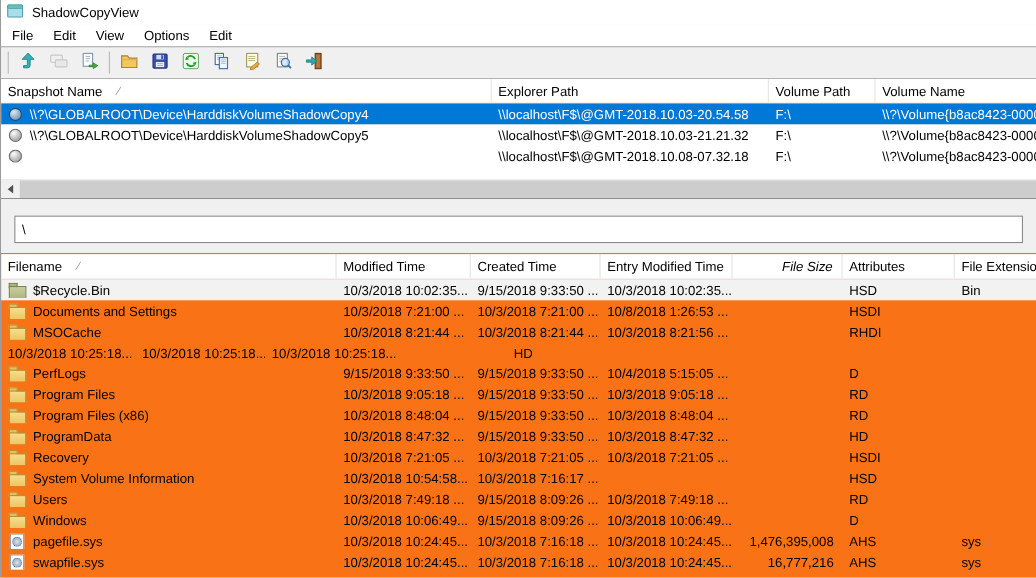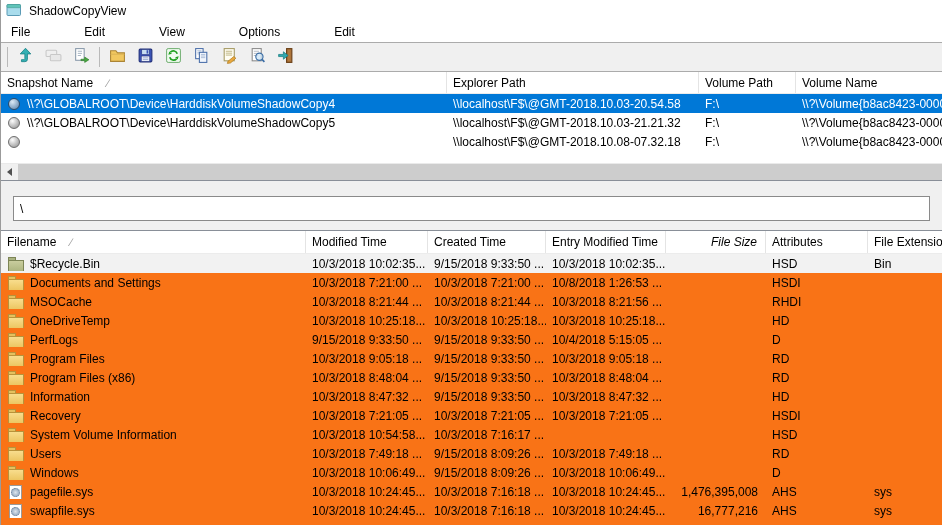--- a/index.html
+++ b/index.html
@@ -2,21 +2,21 @@
 <html><head>
 <meta charset="utf-8">
 <style>
   * { box-sizing: border-box; margin: 0; padding: 0; }
   html,body { width: 942px; height: 525px; overflow: hidden; }
   body { font-family: "Liberation Sans","DejaVu Sans",sans-serif; font-size: 12px; color:#000; background:#f0f0f0; }
   .window { width:100%; height:100%; display:flex; flex-direction:column; border-left:1px solid #9b9b9b; background:#f0f0f0; }
 
   
   .titlebar { height:22px; background:#fff; display:flex; align-items:center; padding-left:5px; gap:7px; flex:none; }
-  .menubar { height:20px; background:#fff; display:flex; align-items:flex-end; padding-left:1px; flex:none;gap:36px; }
+  .menubar { height:20px; background:#fff; display:flex; align-items:flex-end; padding-left:1px; flex:none; }
   .menu-item { padding:2px 9px 3px 9px; cursor:default; }
 
   
   .toolbar { height:30px; background:#f0f0f0; border-top:1px solid #ababab; border-bottom:1px solid #ababab;
              display:flex; align-items:center; padding-left:3px; gap:1px; flex:none; }
   .tbtn { width:27px; height:26px; display:flex; align-items:center; justify-content:center; border:1px solid transparent; }
   .tbtn.disabled { opacity:.55; filter:grayscale(60%); }
   .tsep { width:1px; height:20px; background:#b9b9b9; margin:0 3px; flex:none; }
 
   
@@ -282,24 +282,20 @@
             <span>MSOCache</span>
           </span>
     <span class="cell fc1">10/3/2018 8:21:44 ...</span>
     <span class="cell fc2">10/3/2018 8:21:44 ...</span>
     <span class="cell fc3">10/3/2018 8:21:56 ...</span>
     <span class="cell fc4 right"></span>
     <span class="cell fc5">RHDI</span>
     <span class="cell fc6"></span>
   </div>
         <div class="frow">
-    <span class="cell fc0 namecell">
-            <i class="fico icon-folder-yellow"></i>
-            <span>OneDriveTemp</span>
-          </span>
     <span class="cell fc1">10/3/2018 10:25:18...</span>
     <span class="cell fc2">10/3/2018 10:25:18...</span>
     <span class="cell fc3">10/3/2018 10:25:18...</span>
     <span class="cell fc4 right"></span>
     <span class="cell fc5">HD</span>
     <span class="cell fc6"></span>
   </div>
         <div class="frow">
     <span class="cell fc0 namecell">
             <i class="fico icon-folder-yellow"></i>
@@ -332,21 +328,21 @@
     <span class="cell fc1">10/3/2018 8:48:04 ...</span>
     <span class="cell fc2">9/15/2018 9:33:50 ...</span>
     <span class="cell fc3">10/3/2018 8:48:04 ...</span>
     <span class="cell fc4 right"></span>
     <span class="cell fc5">RD</span>
     <span class="cell fc6"></span>
   </div>
         <div class="frow">
     <span class="cell fc0 namecell">
             <i class="fico icon-folder-yellow"></i>
-            <span>Information</span>
+            <span>ProgramData</span>
           </span>
     <span class="cell fc1">10/3/2018 8:47:32 ...</span>
     <span class="cell fc2">9/15/2018 9:33:50 ...</span>
     <span class="cell fc3">10/3/2018 8:47:32 ...</span>
     <span class="cell fc4 right"></span>
     <span class="cell fc5">HD</span>
     <span class="cell fc6"></span>
   </div>
         <div class="frow">
     <span class="cell fc0 namecell">

